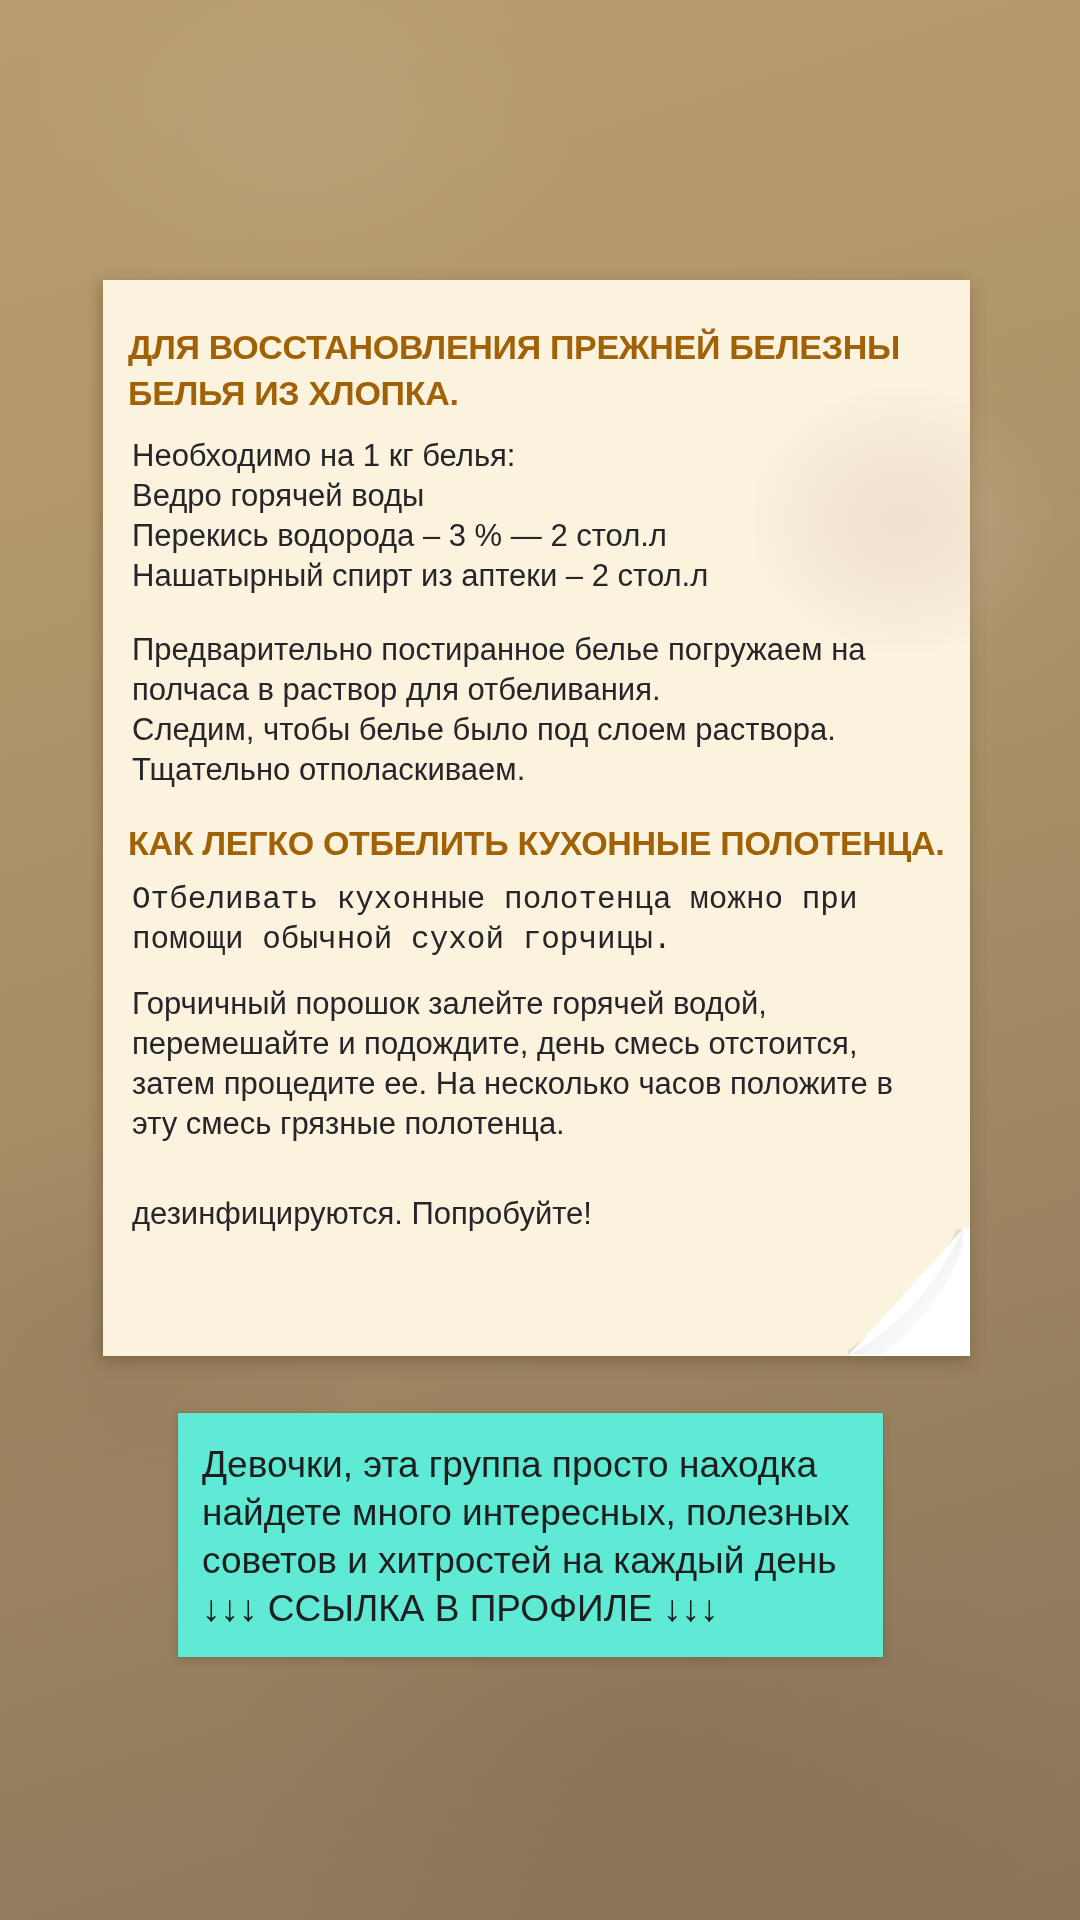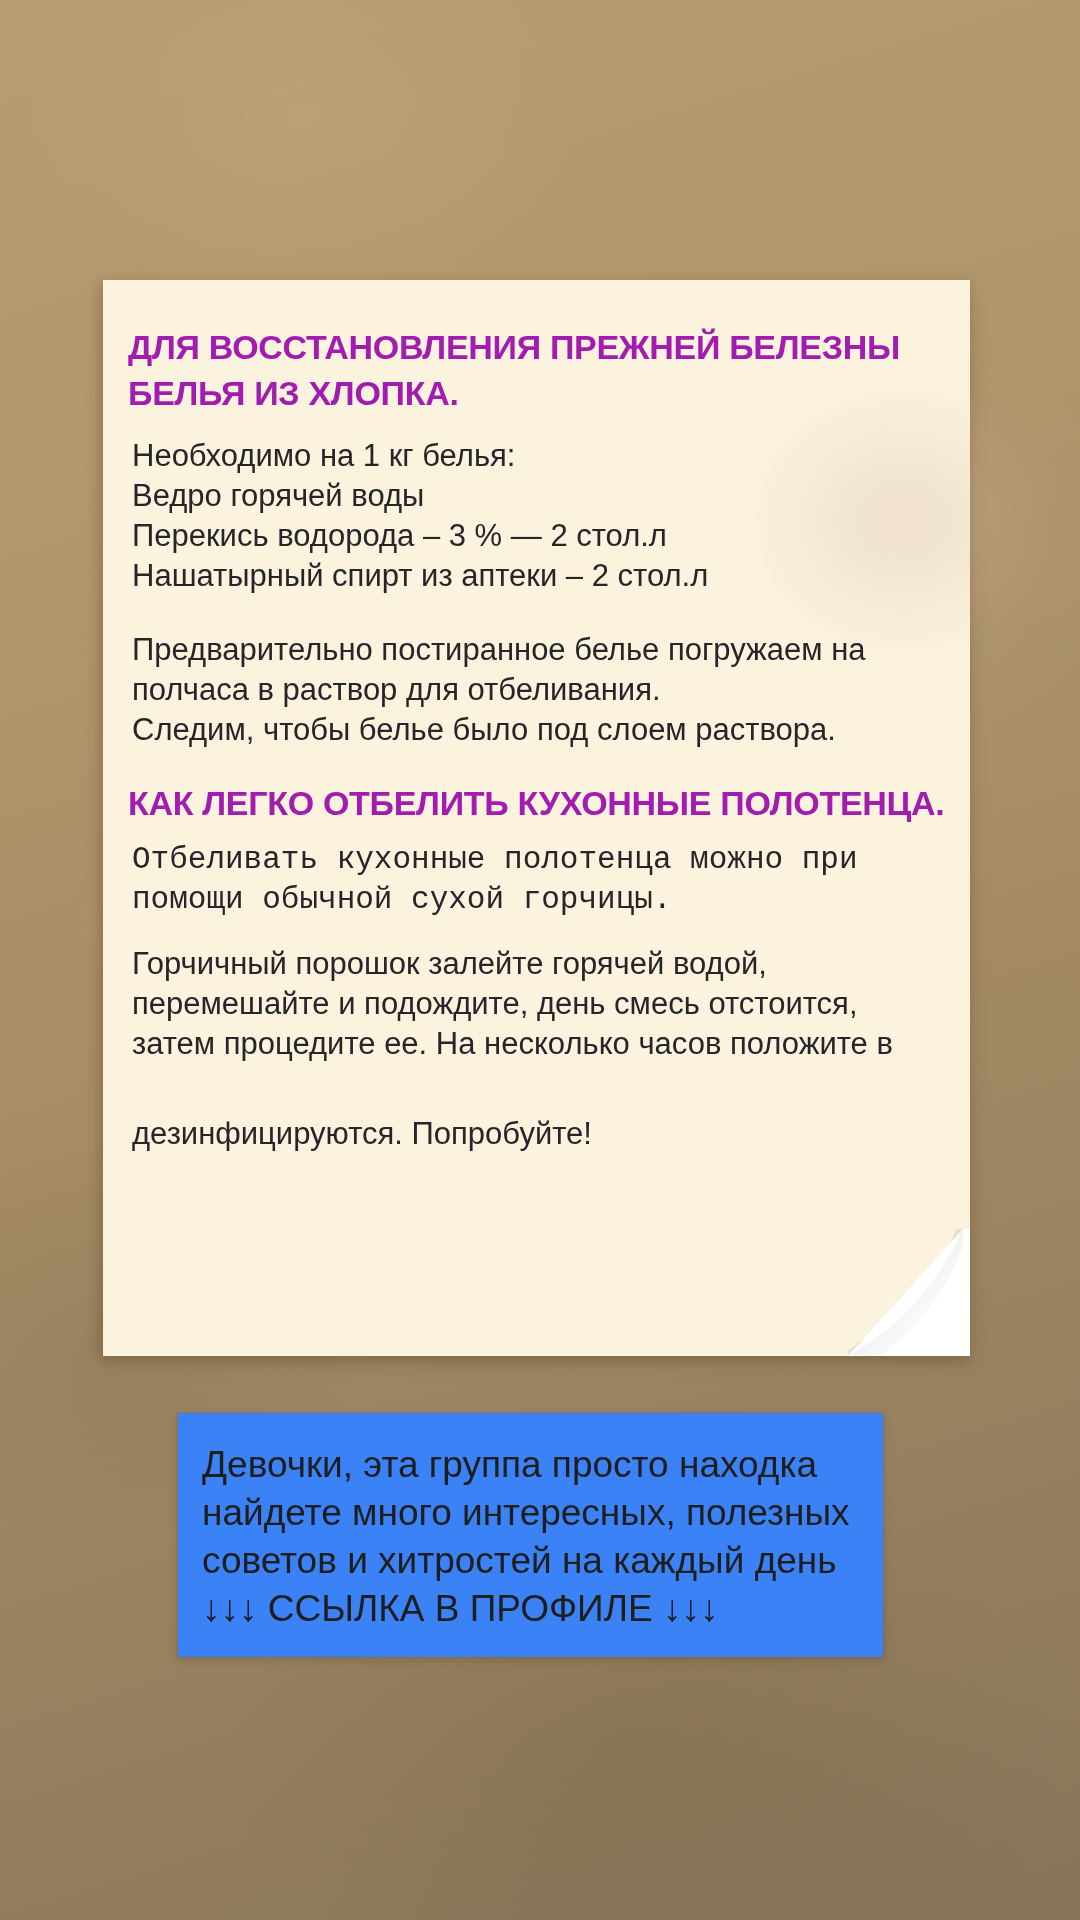--- a/index.html
+++ b/index.html
@@ -28,41 +28,41 @@
   }
   .card-stain{
     position:absolute;left:650px;top:110px;width:300px;height:260px;
     background:radial-gradient(ellipse at center, rgba(208,178,158,0.28), rgba(208,178,158,0.10) 55%, transparent 75%);
     pointer-events:none;
   }
   .card-text{
     position:absolute;left:25px;top:44px;width:815px;color:#26252a;
   }
   .card-h{
-    font-size:34px;font-weight:bold;line-height:46px;color:#a21caf;
+    font-size:34px;font-weight:bold;line-height:46px;color:#a16207;
     letter-spacing:-0.3px;margin:0;
   }
   .h1-block{margin:0 0 20px 0;}
   .h2-block{margin:30px 0 14px 0;}
   .para{font-size:31px;line-height:40px;margin:4px;}
   .para .tline{white-space:nowrap;}
   .mb34{margin-bottom:34px;}
   .mb24{margin-bottom:24px;font-family:Liberation Mono, monospace;}
   .mb50{margin-bottom:50px;}
   .tline{white-space:nowrap;}
 
   
   .curl-wrap{
     position:absolute;right:0;bottom:0;width:122px;height:127px;
   }
 
   
   .promo-box{
     position:absolute;left:178px;top:1413px;width:705px;height:244px;
-    background:#3b82f6;
+    background:#5eead4;
     box-shadow:0 0 0 1px rgba(115,100,78,0.30), 0 3px 9px rgba(60,45,20,0.20);
   }
   .promo-text{
     position:absolute;left:24px;top:28px;width:660px;
     font-size:37px;line-height:48px;color:#1e1e1e;
   }
 </style>
 </head>
 <body>
 
@@ -83,35 +83,37 @@
       <div class="tline">Необходимо на 1 кг белья:</div>
       <div class="tline">Ведро горячей воды</div>
       <div class="tline">Перекись водорода – 3 % — 2 стол.л</div>
       <div class="tline">Нашатырный спирт из аптеки – 2 стол.л</div>
     </div>
 
     <div class="para">
       <div class="tline">Предварительно постиранное белье погружаем на</div>
       <div class="tline">полчаса в раствор для отбеливания.</div>
       <div class="tline">Следим, чтобы белье было под слоем раствора.</div>
+      <div class="tline">Тщательно отполаскиваем.</div>
     </div>
 
     <div class="card-h h2-block">
       <div class="tline">КАК ЛЕГКО ОТБЕЛИТЬ КУХОННЫЕ ПОЛОТЕНЦА.</div>
     </div>
 
     <div class="para mb24">
       <div class="tline">Отбеливать кухонные полотенца можно при</div>
       <div class="tline">помощи обычной сухой горчицы.</div>
     </div>
 
     <div class="para mb50">
       <div class="tline">Горчичный порошок залейте горячей водой,</div>
       <div class="tline">перемешайте и подождите, день смесь отстоится,</div>
       <div class="tline">затем процедите ее. На несколько часов положите в</div>
+      <div class="tline">эту смесь грязные полотенца.</div>
     </div>
 
     <div class="para">
       <div class="tline">дезинфицируются. Попробуйте!</div>
     </div>
 
   </div>
 
   <div class="curl-wrap">
     <svg width="122" height="127" viewBox="0 0 122 127">

